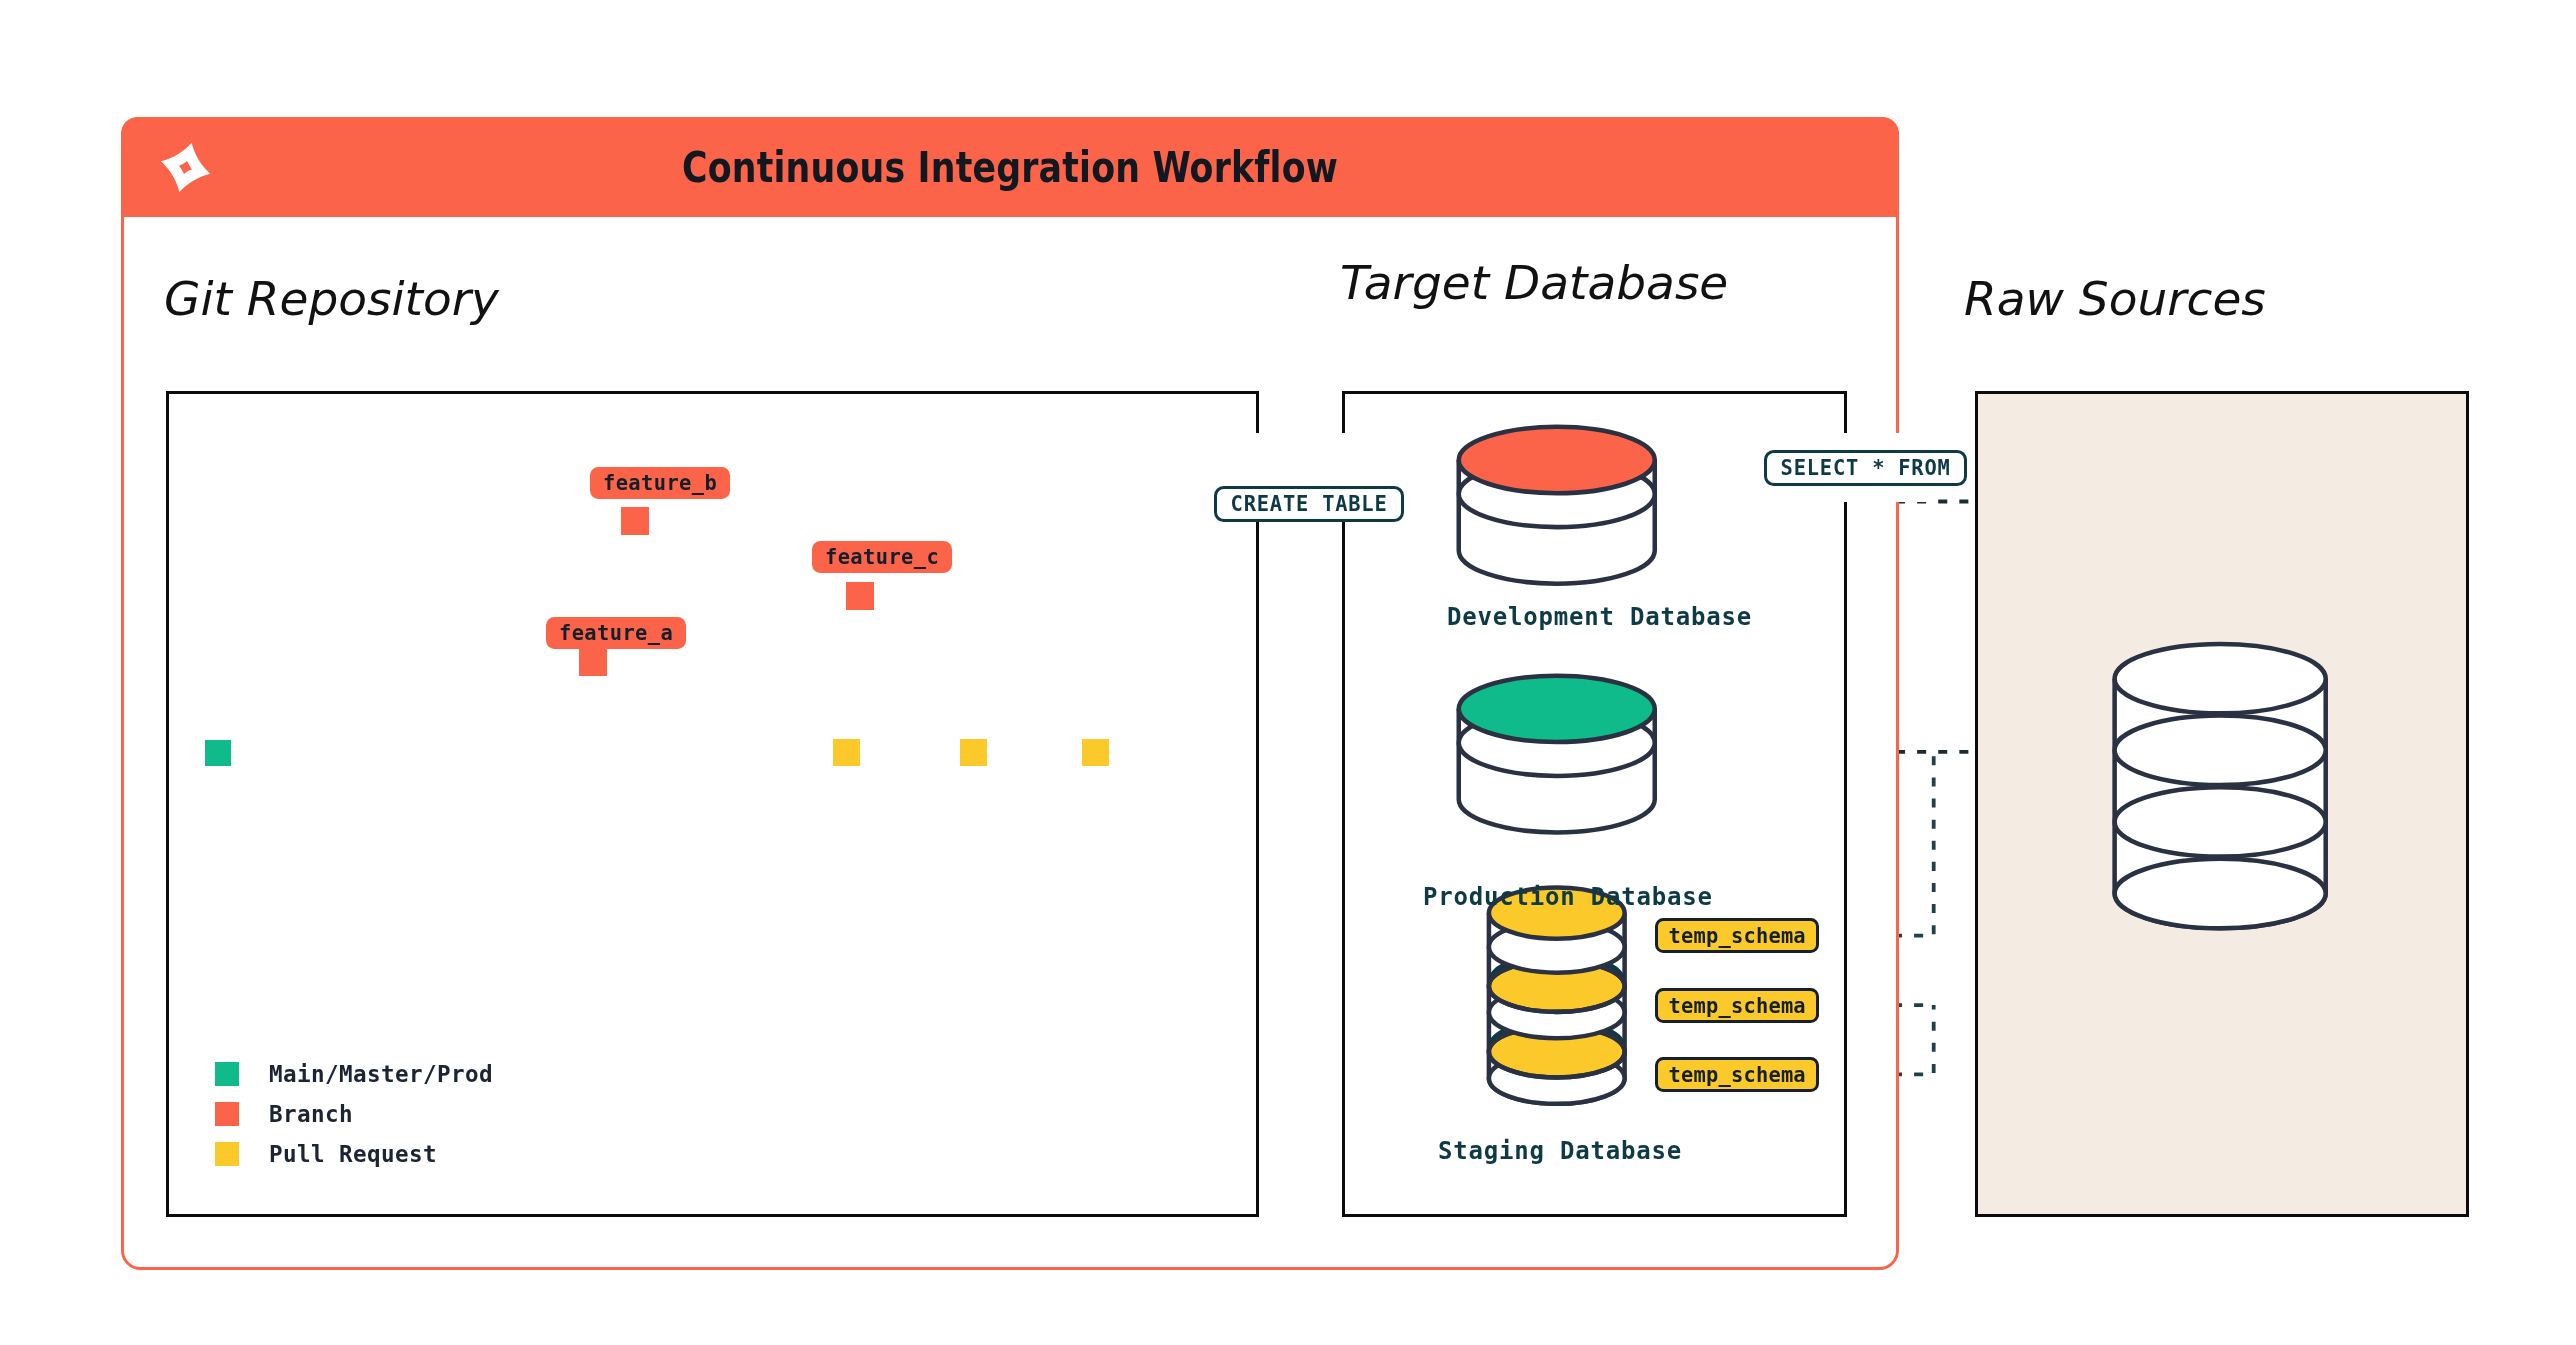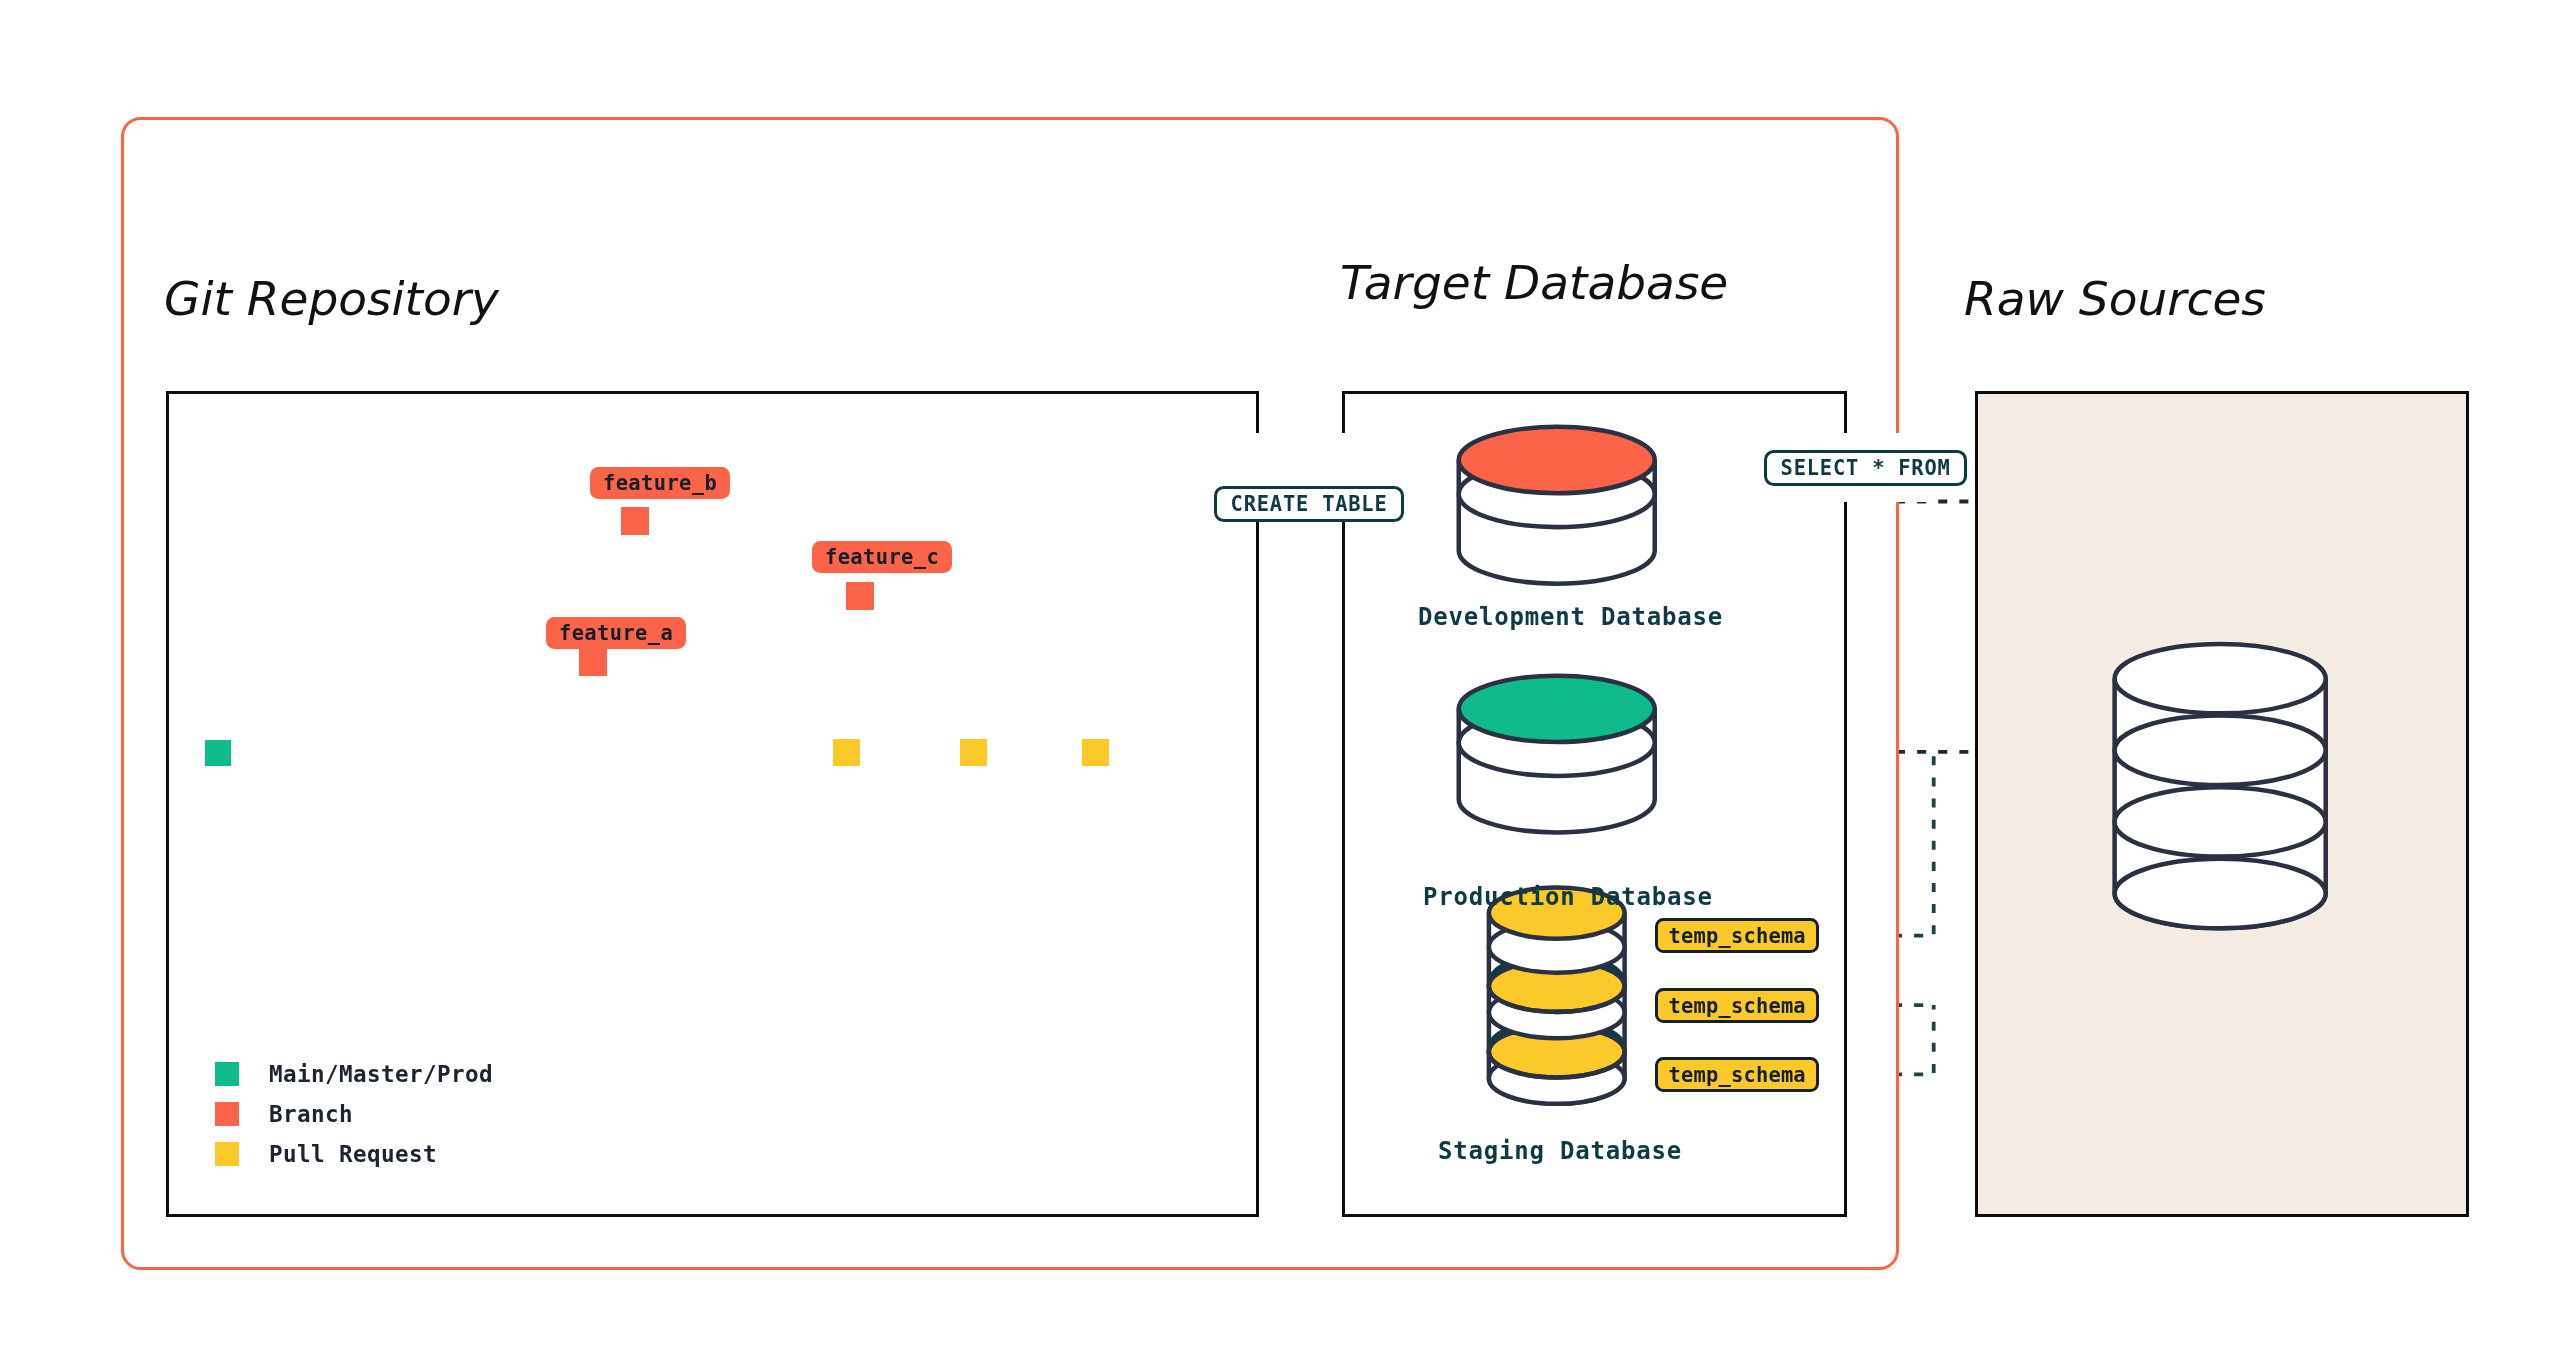--- a/index.html
+++ b/index.html
@@ -111,20 +111,23 @@
       <path d="M2235,997 L2790,997"></path>
     </g>
     <g fill="none" stroke="#1f4249" stroke-width="5" stroke-dasharray="12 16">
       <path d="M2455,1241 L2565,1241 L2565,997"></path>
       <path d="M2455,1333 L2565,1333"></path>
       <path d="M2455,1425 L2565,1425 L2565,1333"></path>
     </g>
   </svg>
 
   <div class="window-card"></div>
+  <div class="titlebar">
+    <div class="title-text">Continuous Integration Workflow</div>
+  </div>
   <svg class="logo" viewBox="0 0 100 100">
     <path d="M50 16 C57 30 70 43 84 50 C70 57 57 70 50 84 C43 70 30 57 16 50 C30 43 43 30 50 16 Z
              M50 41 C47 45 45 47 41 50 C45 53 47 55 50 59 C53 55 55 53 59 50 C55 47 53 45 50 41 Z" fill="#ffffff" fill-rule="evenodd" transform="rotate(14 50 50)"></path>
   </svg>
 
   <div class="sec-title" id="t-git">Git Repository</div>
   <div class="sec-title" id="t-tgt">Target Database</div>
   <div class="sec-title" id="t-raw">Raw Sources</div>
 
   <div class="panel" id="panel-git"></div>
@@ -184,21 +187,21 @@
 
     <g fill="none" stroke="#2a3142" stroke-width="6">
       <path d="M2805,900 L2805,1185 A140,46 0 0 0 3085,1185 L3085,900" fill="#ffffff"></path>
       <ellipse cx="2945" cy="1185" rx="140" ry="46" fill="#ffffff"></ellipse>
       <ellipse cx="2945" cy="1090" rx="140" ry="46" fill="#ffffff"></ellipse>
       <ellipse cx="2945" cy="995" rx="140" ry="46" fill="#ffffff"></ellipse>
       <ellipse cx="2945" cy="900" rx="140" ry="46" fill="#ffffff"></ellipse>
     </g>
   </svg>
 
-  <div class="db-label" style="left:1418px;top:603px;">Development Database</div>
+  <div class="db-label" style="left:1447px;top:603px;">Development Database</div>
   <div class="db-label" style="left:1423px;top:883px;">Production Database</div>
   <div class="db-label" style="left:1438px;top:1137px;">Staging Database</div>
 
   <div class="badge badge-schema" style="left:1655px;top:918px;">temp_schema</div>
   <div class="badge badge-schema" style="left:1655px;top:988px;">temp_schema</div>
   <div class="badge badge-schema" style="left:1655px;top:1057px;">temp_schema</div>
 
   <div class="legend">
     <div class="legend-row">
       <div class="legend-swatch" style="background:#0fba8b;"></div>

